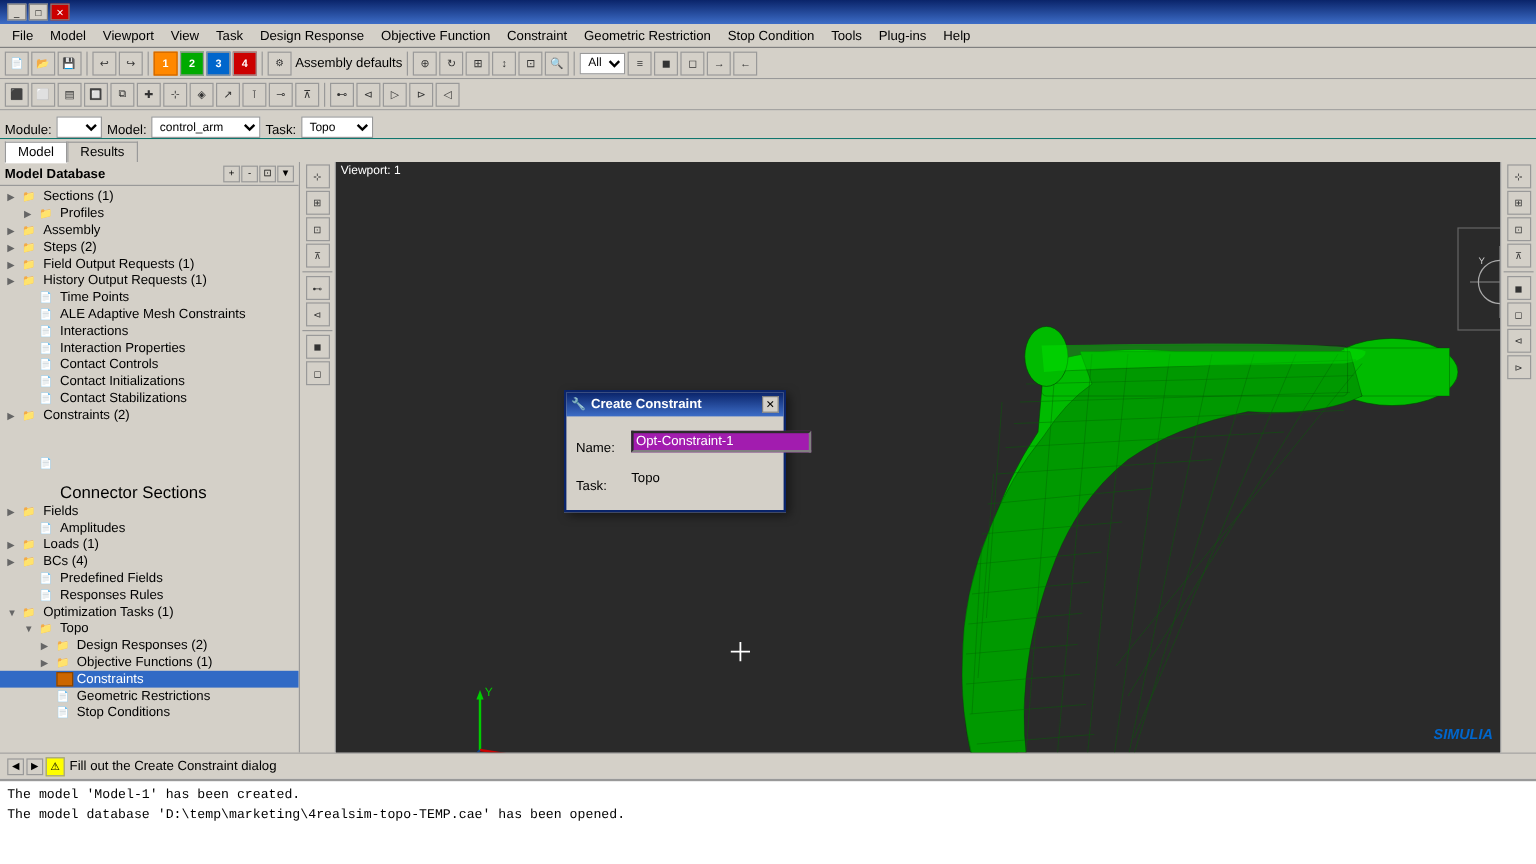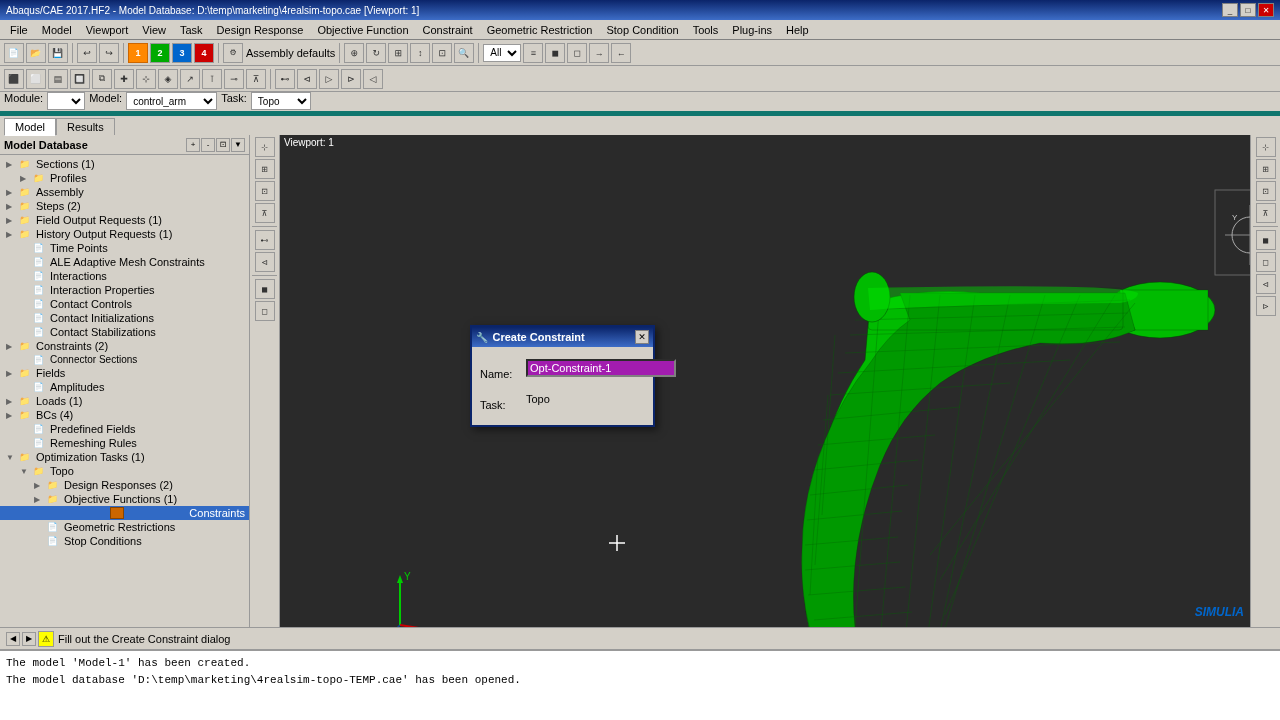--- a/index.html
+++ b/index.html
@@ -63,23 +63,23 @@
     .tb-select {
       height: 18px; font-size: 10px;
       background: white; border: 1px solid #999;
       padding: 0 2px;
     }
 
     
     #module-bar {
       height: 24px;
       background: #d4d0c8;
-      border-bottom: 5px solid #0f766e;
-      display: flex;
-      align-items: flex-start;
+      border-bottom: 1px solid #0f766e;
+      display: flex;
+      align-items: flex-end;
       padding: 0 4px;
       gap: 4px;
     }
     .module-label { font-size: 11px; }
     .module-select {
       height: 18px; font-size: 10px;
       background: white; border: 1px solid #999;
       padding: 0 14px 0 2px;
     }
 
@@ -272,21 +272,20 @@
 
     
     ::-webkit-scrollbar { width: 12px; }
     ::-webkit-scrollbar-track { background: #d4d0c8; }
     ::-webkit-scrollbar-thumb { background: #a0a0a0; border: 1px solid #808080; }
   </style>
 </head>
 <body>
 
 <div id="title-bar">
-  <span style="font-size:10px">Abaqus/CAE 2017.HF2 - Model Database: D:\temp\marketing\4realsim-topo.cae [Viewport: 1]</span>
   <div class="win-controls">
     <div class="win-btn">_</div>
     <div class="win-btn">□</div>
     <div class="win-btn" style="background:#cc0000;color:white">✕</div>
   </div>
 </div>
 
 <div id="menu-bar">
   <span class="menu-item">File</span>
   <span class="menu-item">Model</span>
@@ -461,21 +460,21 @@
           <span style="font-size: 11px;">Contact Stabilizations</span>
         </div>
         <div class="tree-item" style="padding-left: 6px;">
           <span class="expand-icon" style="font-size: 8px; color: rgb(102, 102, 102); min-width: 10px; display: inline-block;">▶</span>
           <span style="font-size: 9px; min-width: 14px; display: inline-block; color: rgb(51, 51, 51);">📁</span>
           <span style="font-size: 11px;">Constraints (2)</span>
         </div>
         <div class="tree-item" style="padding-left: 20px;">
           <span class="expand-icon" style="font-size: 8px; color: rgb(102, 102, 102); min-width: 10px; display: inline-block;"> </span>
           <span style="font-size: 9px; min-width: 14px; display: inline-block;">📄</span>
-          <span style="font-size: 10px;">Connector Sections</span>
+          <span style="font-size: 14px; margin-top: 48px;">Connector Sections</span>
         </div>
         <div class="tree-item" style="padding-left: 6px;">
           <span class="expand-icon" style="font-size: 8px; color: rgb(102, 102, 102); min-width: 10px; display: inline-block;">▶</span>
           <span style="font-size: 9px; min-width: 14px; display: inline-block; color: rgb(51, 51, 51);">📁</span>
           <span style="font-size: 11px;">Fields</span>
         </div>
         <div class="tree-item" style="padding-left: 20px;">
           <span class="expand-icon" style="font-size: 8px; color: rgb(102, 102, 102); min-width: 10px; display: inline-block;"> </span>
           <span style="font-size: 9px; min-width: 14px; display: inline-block;">📄</span>
           <span style="font-size: 11px;">Amplitudes</span>
@@ -491,21 +490,21 @@
           <span style="font-size: 11px;">BCs (4)</span>
         </div>
         <div class="tree-item" style="padding-left: 20px;">
           <span class="expand-icon" style="font-size: 8px; color: rgb(102, 102, 102); min-width: 10px; display: inline-block;"> </span>
           <span style="font-size: 9px; min-width: 14px; display: inline-block;">📄</span>
           <span style="font-size: 11px;">Predefined Fields</span>
         </div>
         <div class="tree-item" style="padding-left: 20px;">
           <span class="expand-icon" style="font-size: 8px; color: rgb(102, 102, 102); min-width: 10px; display: inline-block;"> </span>
           <span style="font-size: 9px; min-width: 14px; display: inline-block;">📄</span>
-          <span style="font-size: 11px;">Remeshing Rules</span>
+          <span style="font-size: 11px;">Responses Rules</span>
         </div>
         <div class="tree-item" style="padding-left: 6px;">
           <span class="expand-icon" style="font-size: 8px; color: rgb(102, 102, 102); min-width: 10px; display: inline-block;">▼</span>
           <span style="font-size: 9px; min-width: 14px; display: inline-block; color: rgb(51, 51, 51);">📁</span>
           <span style="font-size: 11px;">Optimization Tasks (1)</span>
         </div>
         <div class="tree-item" style="padding-left: 20px;">
           <span class="expand-icon" style="font-size: 8px; color: rgb(102, 102, 102); min-width: 10px; display: inline-block;">▼</span>
           <span style="font-size: 9px; min-width: 14px; display: inline-block; color: rgb(51, 51, 51);">📁</span>
           <span style="font-size: 11px;">Topo</span>
@@ -513,21 +512,21 @@
         <div class="tree-item" style="padding-left: 34px;">
           <span class="expand-icon" style="font-size: 8px; color: rgb(102, 102, 102); min-width: 10px; display: inline-block;">▶</span>
           <span style="font-size: 9px; min-width: 14px; display: inline-block; color: rgb(51, 51, 51);">📁</span>
           <span style="font-size: 11px;">Design Responses (2)</span>
         </div>
         <div class="tree-item" style="padding-left: 34px;">
           <span class="expand-icon" style="font-size: 8px; color: rgb(102, 102, 102); min-width: 10px; display: inline-block;">▶</span>
           <span style="font-size: 9px; min-width: 14px; display: inline-block; color: rgb(51, 51, 51);">📁</span>
           <span style="font-size: 11px;">Objective Functions (1)</span>
         </div>
-        <div class="tree-item selected" style="padding-left: 34px; justify-content: space-between;">
+        <div class="tree-item selected" style="padding-left: 34px;">
           <span class="expand-icon" style="font-size: 8px; color: white; min-width: 10px; display: inline-block;"> </span>
           <span style="font-size: 10px; min-width: 14px; display: inline-block; background: rgb(204, 102, 0); width: 12px; height: 12px; border: 1px solid rgb(136, 68, 0);"></span>
           <span style="font-size: 11px;">Constraints</span>
         </div>
         <div class="tree-item" style="padding-left: 34px;">
           <span class="expand-icon" style="font-size: 8px; color: rgb(102, 102, 102); min-width: 10px; display: inline-block;"> </span>
           <span style="font-size: 9px; min-width: 14px; display: inline-block;">📄</span>
           <span style="font-size: 11px;">Geometric Restrictions</span>
         </div>
         <div class="tree-item" style="padding-left: 34px;">

